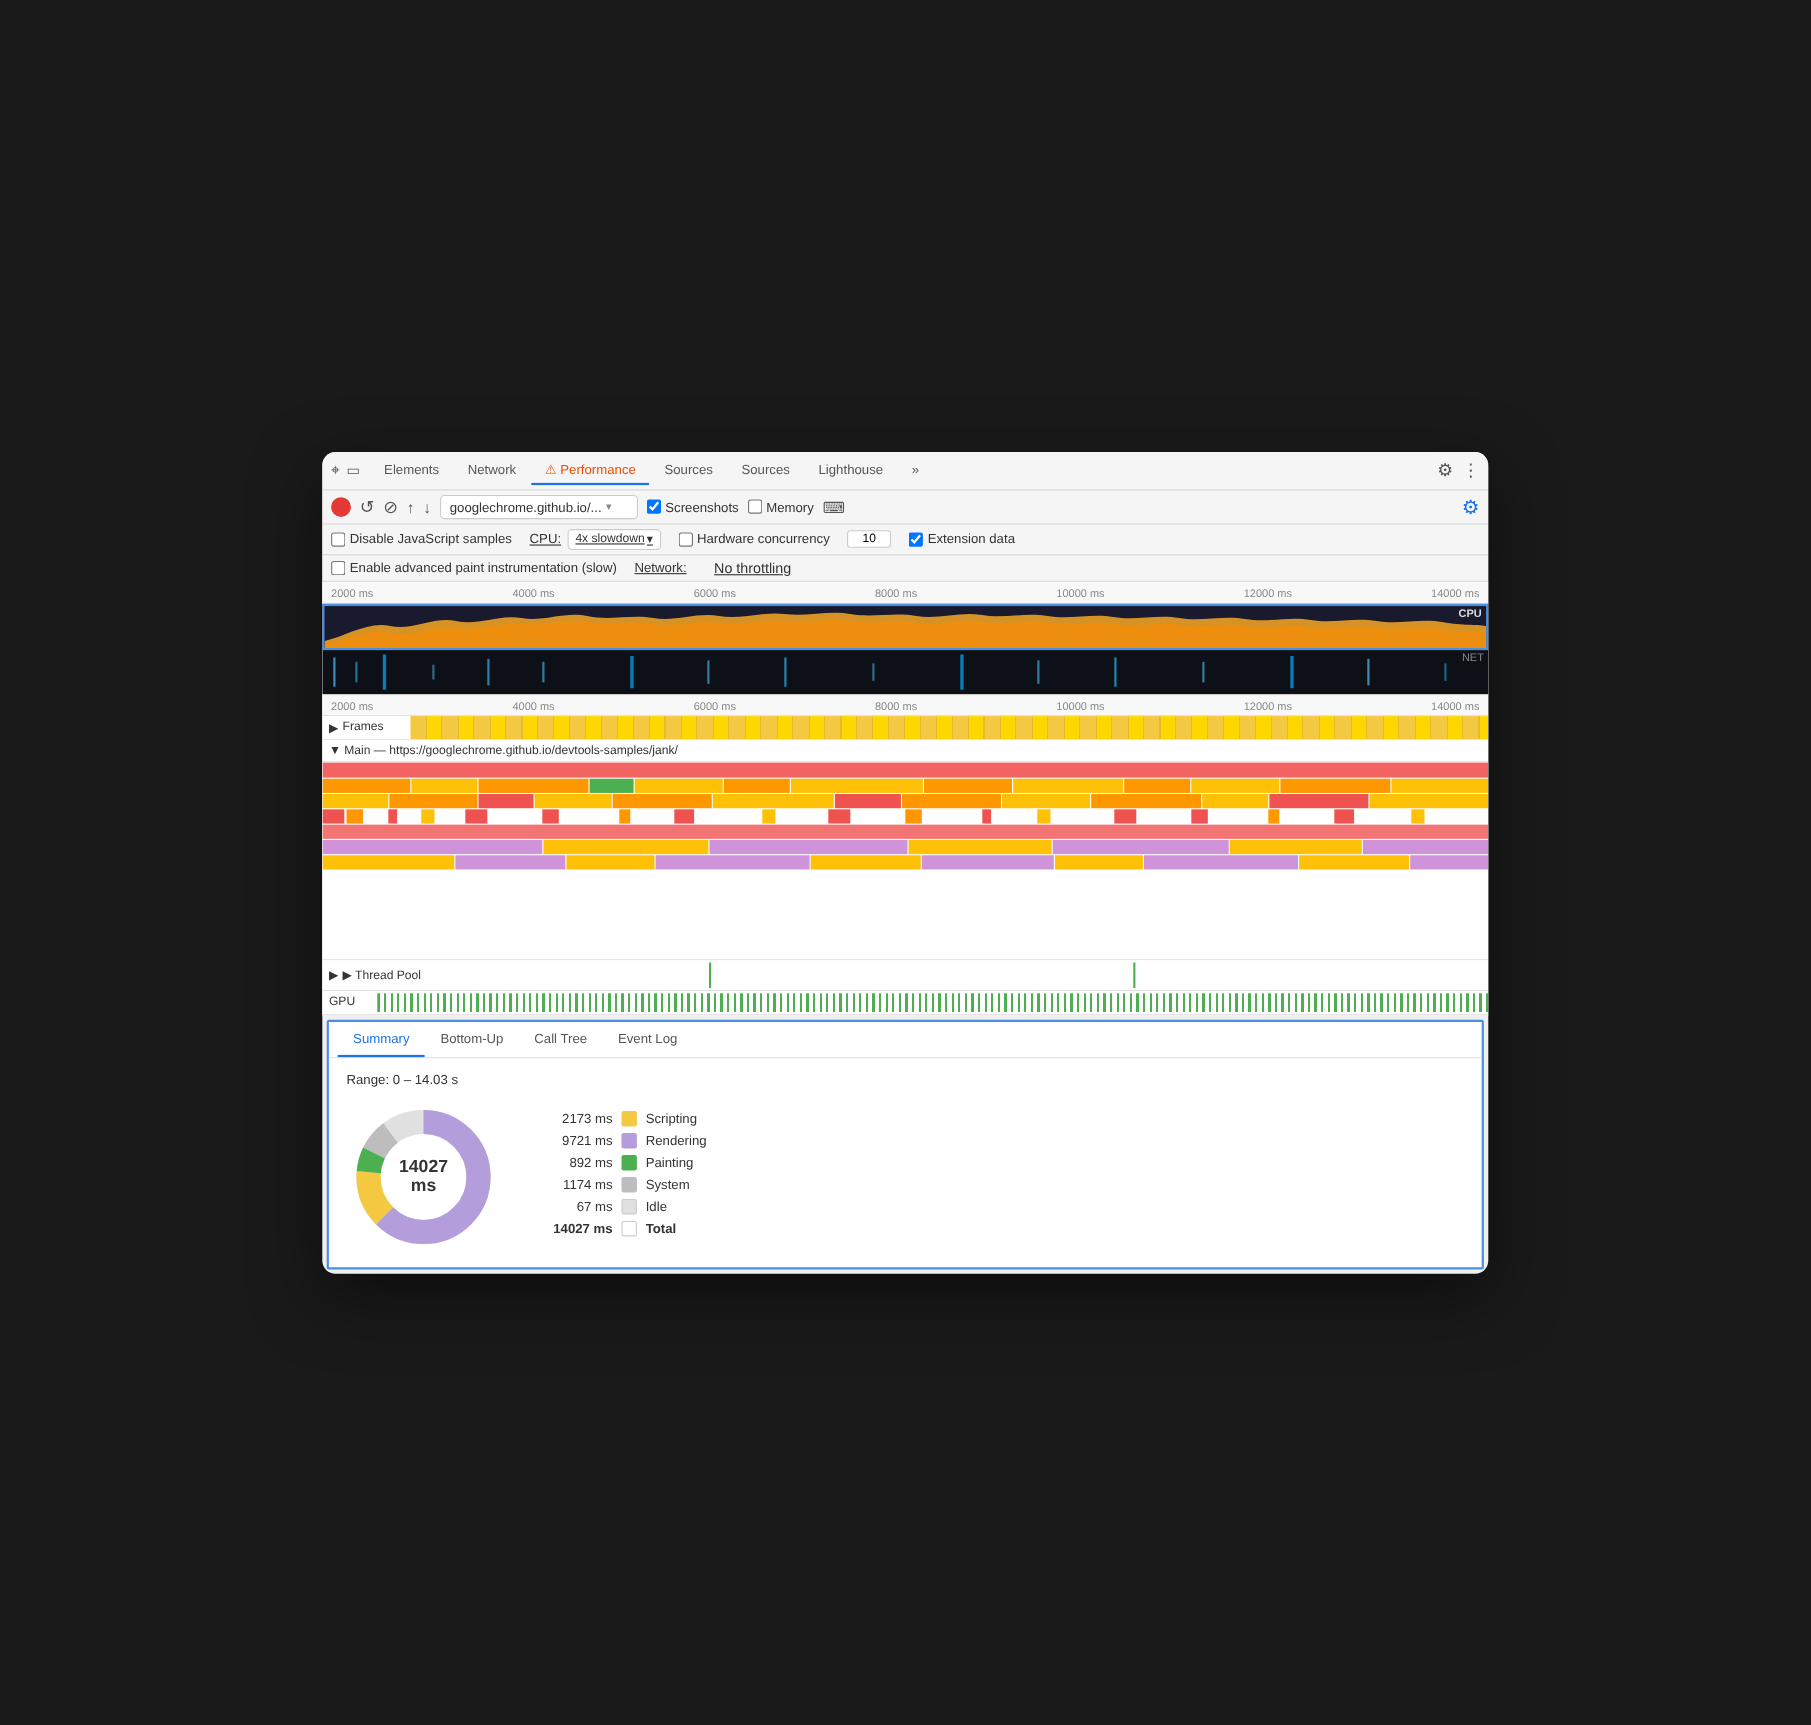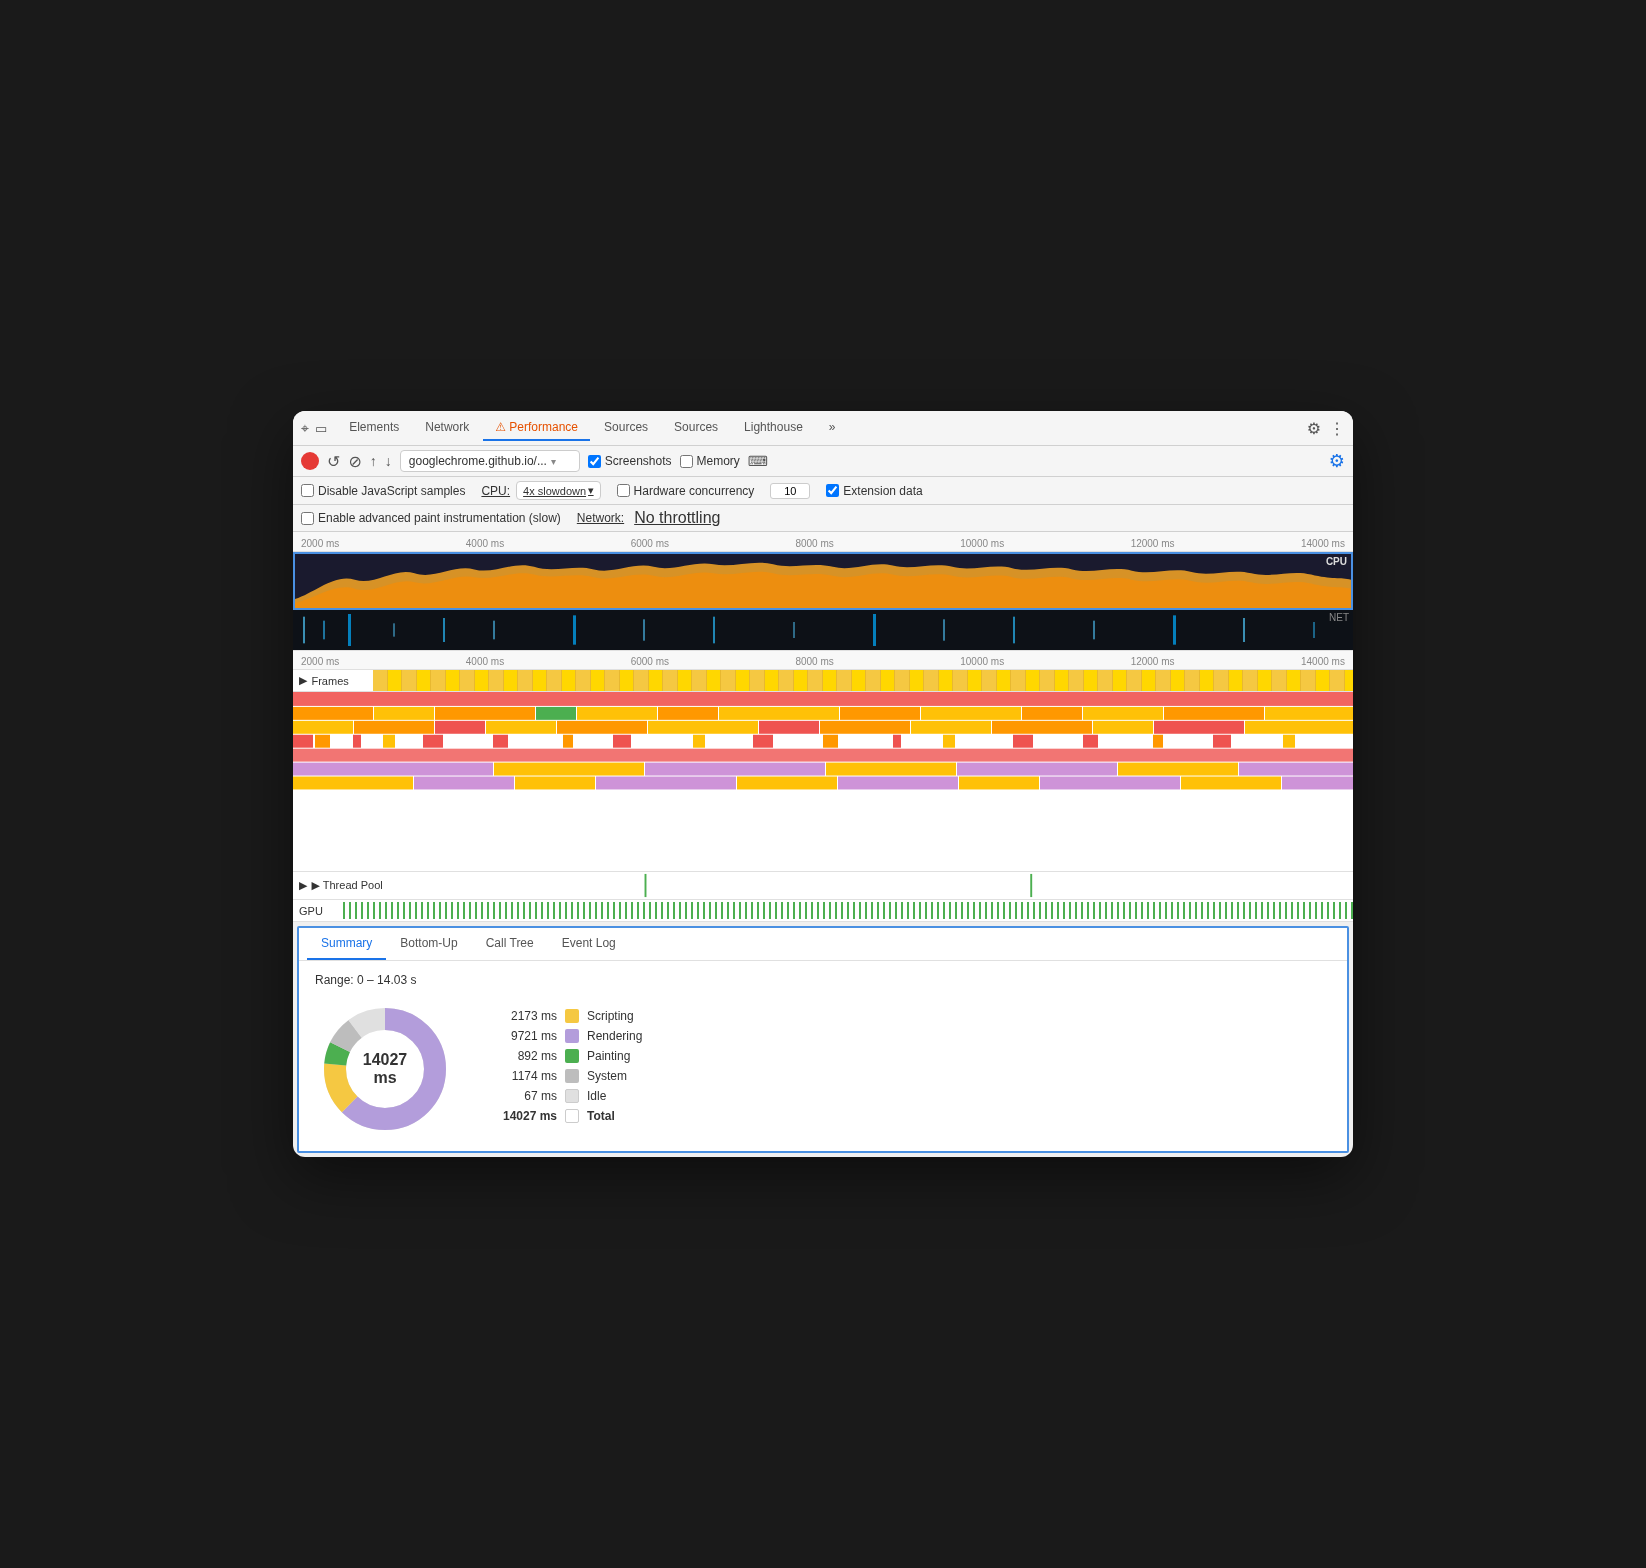--- a/index.html
+++ b/index.html
@@ -160,21 +160,21 @@
       display: flex;
       width: 100%;
       padding: 0 8px;
       justify-content: space-between;
     }
     .ruler-mark {
       font-size: 10px;
       color: #888;
     }
     .cpu-track {
-      height: 58px;
+      height: 42px;
       background: #1a1a2e;
       position: relative;
       overflow: hidden;
       border: 2px solid #4a90e2;
     }
     .cpu-label {
       position: absolute;
       right: 4px;
       top: 2px;
       font-size: 10px;
@@ -457,21 +457,21 @@
     <label class="checkbox-label">
       <input type="checkbox" checked="" style=""> Extension data
     </label>
   </div>
   <div class="settings-row">
     <label class="checkbox-label">
       <input type="checkbox" style=""> Enable advanced paint instrumentation (slow)
     </label>
     <div class="settings-group">
       <span>Network:</span>
-      <span style="font-size:16px;margin-left:4px;">No throttling</span>
+      <span style="font-size:13px;margin-left:19px;">No throttling</span>
     </div>
   </div>
 
   <div class="timeline-container">
 
     <div class="timeline-ruler">
       <div class="ruler-marks">
         <span class="ruler-mark">2000 ms</span>
         <span class="ruler-mark">4000 ms</span>
         <span class="ruler-mark">6000 ms</span>
@@ -530,20 +530,23 @@
     <div class="frames-track">
       <div class="frames-label">
         <span>▶</span>
           <span>Frames</span>
       </div>
       <div class="frames-content">
         <div class="frames-bar"></div>
       </div>
     </div>
 
+    <div class="main-track-header">
+      <span>▼ Main — https://googlechrome.github.io/devtools-samples/jank/</span>
+    </div>
 
     <div class="main-flamegraph">
       <svg width="100%" height="100%" viewBox="0 0 1060 180" preserveAspectRatio="none">
 
         <rect x="0" y="0" width="1060" height="14" fill="#ef5350" opacity="0.9"></rect>
 
         <rect x="0" y="15" width="80" height="13" fill="#ff9800"></rect>
         <rect x="81" y="15" width="60" height="13" fill="#ffc107"></rect>
         <rect x="142" y="15" width="100" height="13" fill="#ff9800"></rect>
         <rect x="243" y="15" width="40" height="13" fill="#4caf50"></rect>

